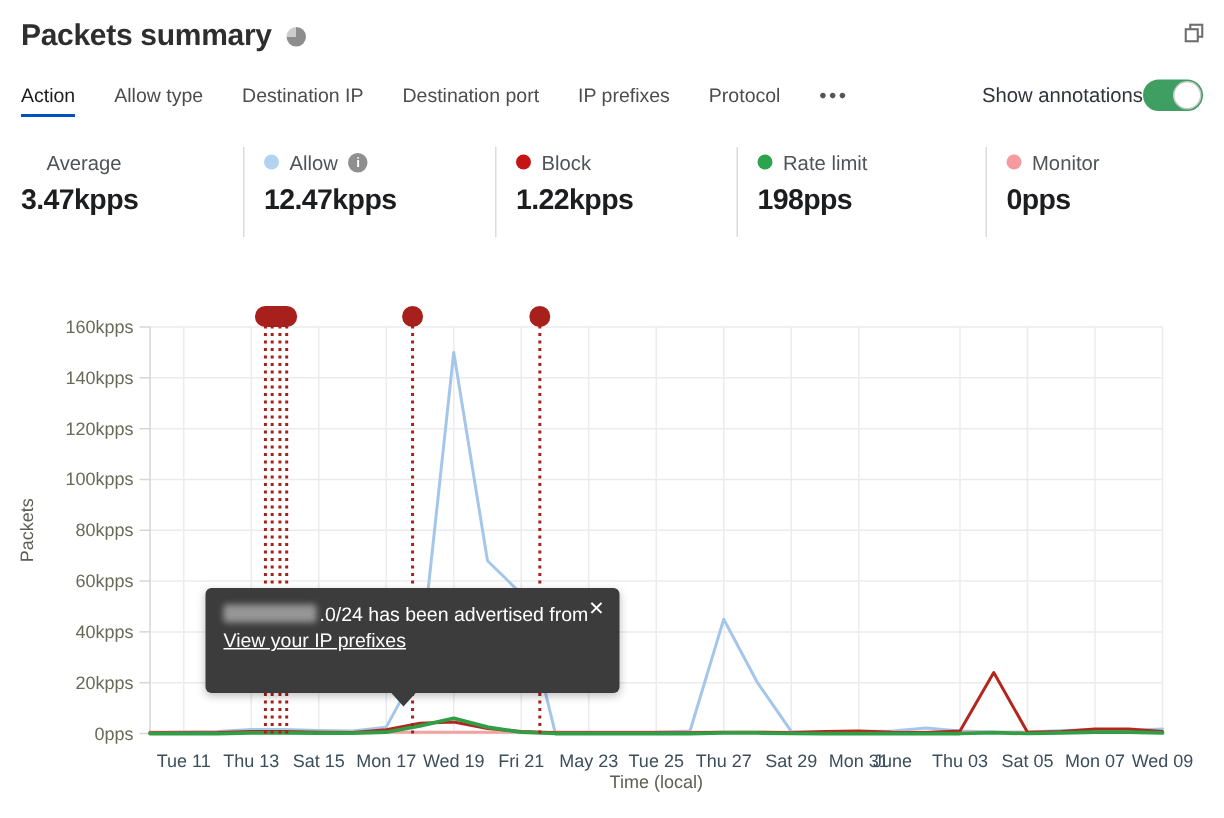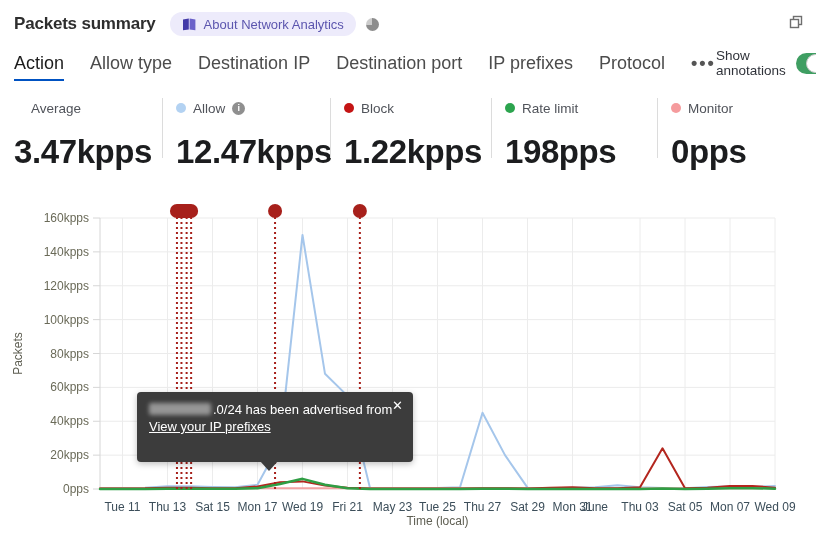--- a/index.html
+++ b/index.html
@@ -2,48 +2,48 @@
 <html><head>
 <meta charset="utf-8">
 <style>
   * { margin:0; padding:0; box-sizing:border-box; }
   html,body { background:#fff; }
   body { font-family:"Liberation Sans", sans-serif; }
   .app { position:relative; width:816px; height:545px; background:#fff; overflow:hidden; }
 
   
   .header { position:absolute; top:10px; left:14px; right:12px; height:28px; display:flex; align-items:center; }
-  .page-title { font-size:17px; font-weight:700; color:#2e2e2e; letter-spacing:-0.2px; }
+  .page-title { font-size:20px; font-weight:700; color:#2e2e2e; letter-spacing:-0.2px; }
   .badge { display:inline-flex; align-items:center; gap:7px; margin-left:14px; height:24px;
            padding:0 12px; border-radius:12px; background:#edebfb; color:#5b55ae; font-size:13px; cursor:pointer; }
   .pie-icon { width:13px; height:13px; border-radius:50%; margin-left:10px;
               background:conic-gradient(#8d8d8d 0 270deg, #cccccc 270deg 360deg); }
   .copy-icon { margin-left:auto; cursor:pointer; }
 
   
   .tabs-row { position:absolute; top:50px; left:14px; right:14px; height:26px; display:flex; align-items:center; }
   .tabs { display:flex; gap:26px; align-items:center; }
-  .tab { font-size:18px; color:#4c4c4c; cursor:pointer; white-space:nowrap; }
+  .tab { font-size:13px; color:#4c4c4c; cursor:pointer; white-space:nowrap; }
   .tab.active { color:#1c1c1c; position:relative; }
   .tab.active::after { content:""; position:absolute; left:0; right:0; bottom:-7px; height:2px; background:#0052c2; }
   .tab.more { letter-spacing:2px; font-weight:700; color:#555; }
   .annot-group { margin-left:auto; display:flex; align-items:center; }
   .annot-label { font-size:13.5px; color:#30333a; }
   .toggle { width:40px; height:21px; border-radius:11px; background:#3f9e62; position:relative; cursor:pointer; }
   .toggle .knob { position:absolute; right:1px; top:1px; width:19px; height:19px; border-radius:50%;
                   background:#fff; border:1px solid #c9c9c9; }
 
   
   .stats { position:absolute; top:96px; left:0; right:0; height:70px; }
   .stat { position:absolute; top:4px; }
   .stat-label-row { display:flex; align-items:center; gap:7px; font-size:13.5px; color:#50535a; height:16px; }
   .stat-dot { width:10px; height:10px; border-radius:50%; display:inline-block; }
   .info-icon { width:13px; height:13px; border-radius:50%; background:#8f8f8f; color:#fff; font-size:9px;
                font-weight:700; display:inline-flex; align-items:center; justify-content:center; cursor:pointer; }
-  .stat-value { margin-top:17px; font-size:33px; font-weight:700; color:#1c1d1f; letter-spacing:-0.4px; }
+  .stat-value { margin-top:7px; font-size:19px; font-weight:700; color:#1c1d1f; letter-spacing:-0.4px; }
   .stat-divider { position:absolute; top:2px; width:1px; height:60px; background:#dcdcdc; }
 
   
   #chart-svg { position:absolute; top:180px; left:0; }
   svg text { font-family:"Liberation Sans", sans-serif; }
   .ytick { font-size:12px; fill:#6a6a58; }
   .xtick { font-size:12px; fill:#3c4e5a; }
   .axis-title { font-size:12px; fill:#5e5e52; }
 
   
@@ -57,27 +57,20 @@
   .tt-caret { position:absolute; left:123px; bottom:-9px; width:0; height:0;
               border-left:9px solid transparent; border-right:9px solid transparent; border-top:10px solid #3c3c3c; }
 </style>
 </head>
 <body>
 
 <div class="app">
 
   <div class="header">
     <span class="page-title">Packets summary</span>
-    <span class="badge">
-      <svg width="15" height="13" viewBox="0 0 15 13">
-        <path d="M1 1.5 L6.8 0.6 L6.8 11.4 L1 12.3 Z" fill="#433aa8"></path>
-        <path d="M7.6 0.6 L13.4 1.5 L13.4 12.3 L7.6 11.4 Z" fill="#6a61c9"></path>
-      </svg>
-      <span>About Network Analytics</span>
-    </span>
     <span class="pie-icon"></span>
     <span class="copy-icon">
       <svg width="16" height="16" viewBox="0 0 16 16">
         <rect x="5.5" y="2.5" width="8" height="8" fill="#fff" stroke="#6f6f6f" stroke-width="1.4"></rect>
         <rect x="2.5" y="5.5" width="8" height="8" fill="#fff" stroke="#6f6f6f" stroke-width="1.4"></rect>
       </svg>
     </span>
   </div>
 
   <div class="tabs-row">

